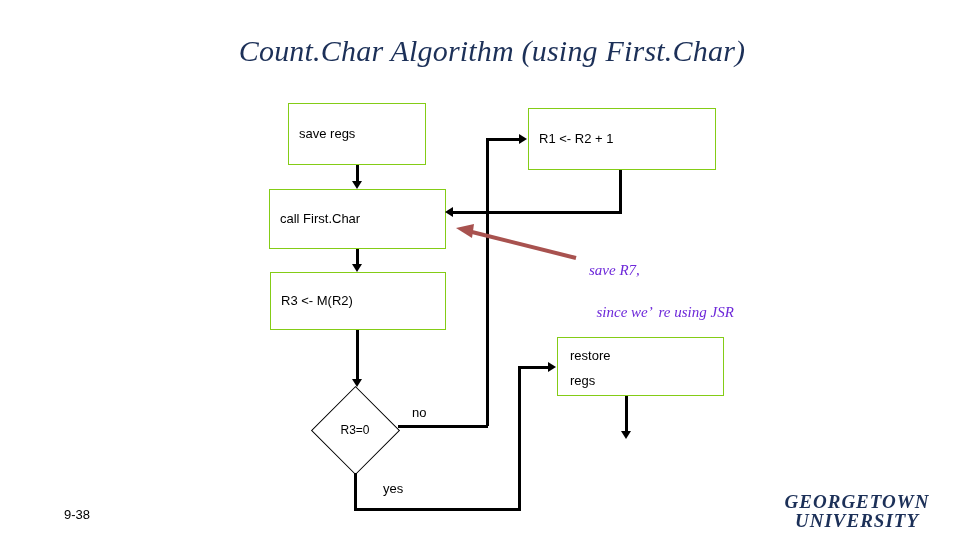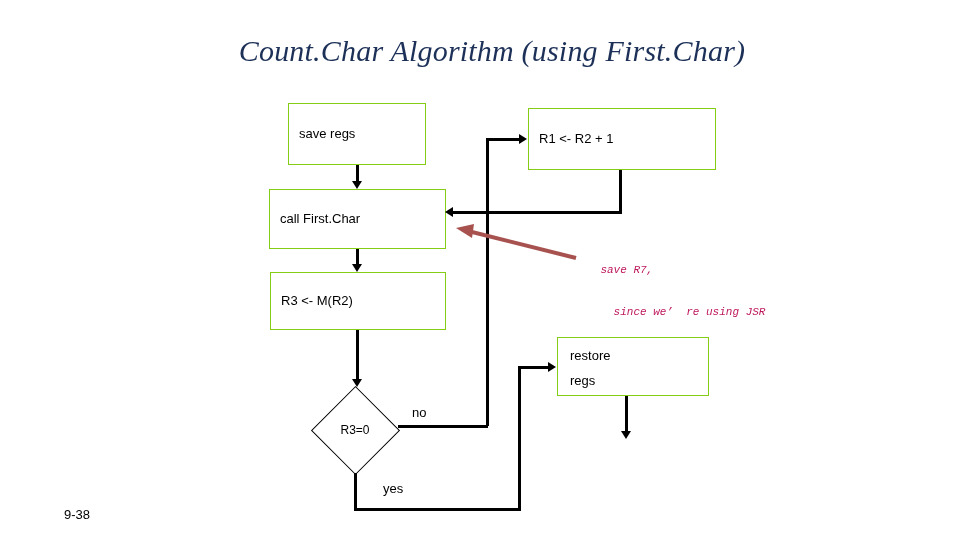--- a/index.html
+++ b/index.html
@@ -58,21 +58,21 @@
   .node.two-line .ln {
     display: block;
     padding-left: 0;
     margin-bottom: 9px;
   }
 
   #node-save-regs   { left: 276px; top: 103px; width: 138px; height: 62px; }
   #node-r1          { left: 516px; top: 108px; width: 188px; height: 62px; }
   #node-call        { left: 257px; top: 189px; width: 177px; height: 60px; }
   #node-r3mem       { left: 258px; top: 272px; width: 176px; height: 58px; }
-  #node-restore     { left: 545px; top: 337px; width: 152px; height: 59px;
+  #node-restore     { left: 545px; top: 337px; width: 167px; height: 59px;
                       padding-left: 12px; }
   #node-return      {
     left: 540px; top: 440px; width: 151px; height: 39px;
     border-radius: 20px;
     padding-left: 16px;
   }
 
   
   #node-decision {
     position: absolute;
@@ -140,25 +140,25 @@
     font-size: 13px;
     color: #000000;
     text-align: center;
   }
 
   
   #annotation-text {
     position: absolute;
     left: 562px;
     top: 239px;
-    font-family: Liberation Mono, monospace;
+    font-family: Liberation Serif, serif;
     font-style: italic;
-    font-size: 11px;
+    font-size: 15px;
     line-height: 21px;
-    color: #be185d;
+    color: #6d28d9;
     white-space: pre;
   }
   #annotation-arrow {
     position: absolute;
     left: 440px;
     top: 222px;
     width: 130px;
     height: 40px;
   }
 
@@ -255,14 +255,18 @@
     <polygon points="4,6 22,2 20,16" fill="#a8524f"></polygon>
   </svg>
 
   <div id="annotation-text">
     <span>save R7,</span><br>
     <span>  since we’  re using JSR</span>
   </div>
 
   <div id="slide-number">9-38</div>
 
+  <div id="gu-logo">
+    <span class="gu-line1">GEORGETOWN</span>
+    <span class="gu-line2">UNIVERSITY</span>
+  </div>
 
 </div>
 
 </body></html>

